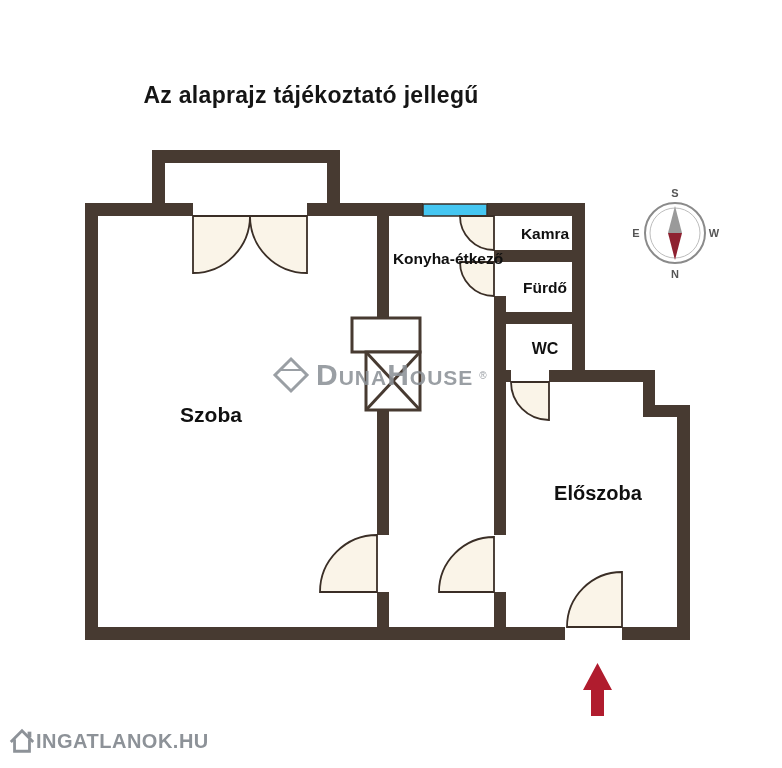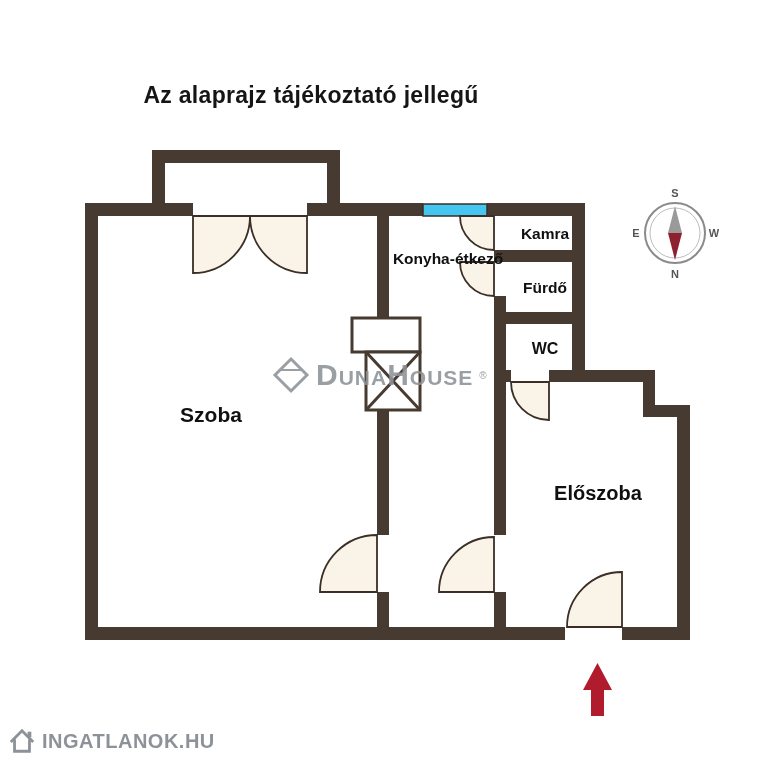--- a/index.html
+++ b/index.html
@@ -18,21 +18,21 @@
   .compass-letter{font-family:"Liberation Sans",sans-serif;font-size:11px;fill:#555;
                   text-anchor:middle;font-weight:bold;}
   .arrow{fill:var(--arrow,#b01c2e);}
   #page-title{position:absolute;left:0;top:82px;width:622px;text-align:center;
               font-size:23px;font-weight:bold;color:#151515;letter-spacing:.3px;}
   .wm-center{position:absolute;left:272px;top:356px;display:flex;align-items:center;
              gap:6px;color:var(--watermark,#8d9298);opacity:.88;}
   .wm-center .wm-text{font-size:30px;font-weight:600;font-variant:small-caps;
                       letter-spacing:1px;line-height:1;}
   .wm-center sup{font-size:10px;}
-  .wm-bottom{position:absolute;left:8px;top:727px;display:flex;align-items:center;gap:6px;
+  .wm-bottom{position:absolute;left:8px;top:727px;display:flex;align-items:center;gap:0;
              color:var(--watermark,#8d9298);}
   .wm-bottom .wm-text{font-size:20px;font-weight:bold;letter-spacing:.5px;}
 </style>
 </head>
 <body>
 
 <div id="stage">
 
   <div id="page-title">Az alaprajz tájékoztató jellegű</div>
 

